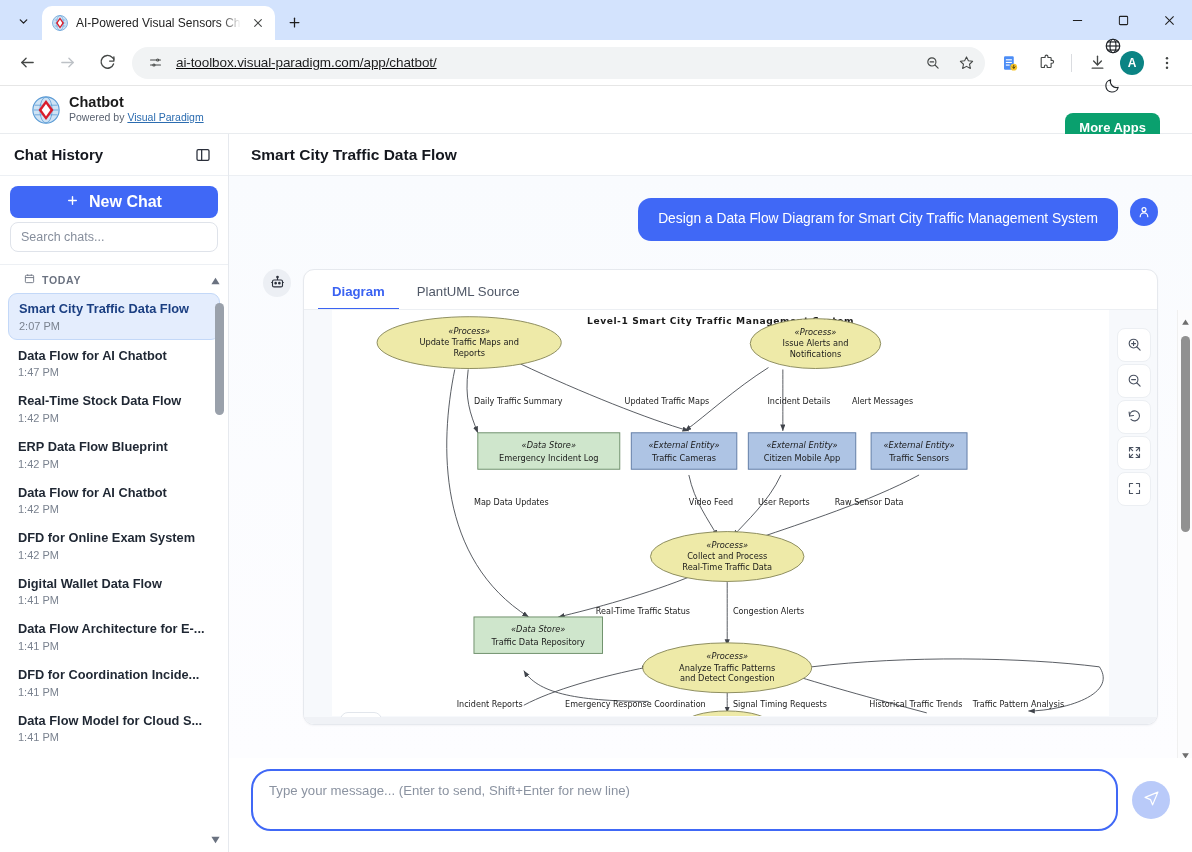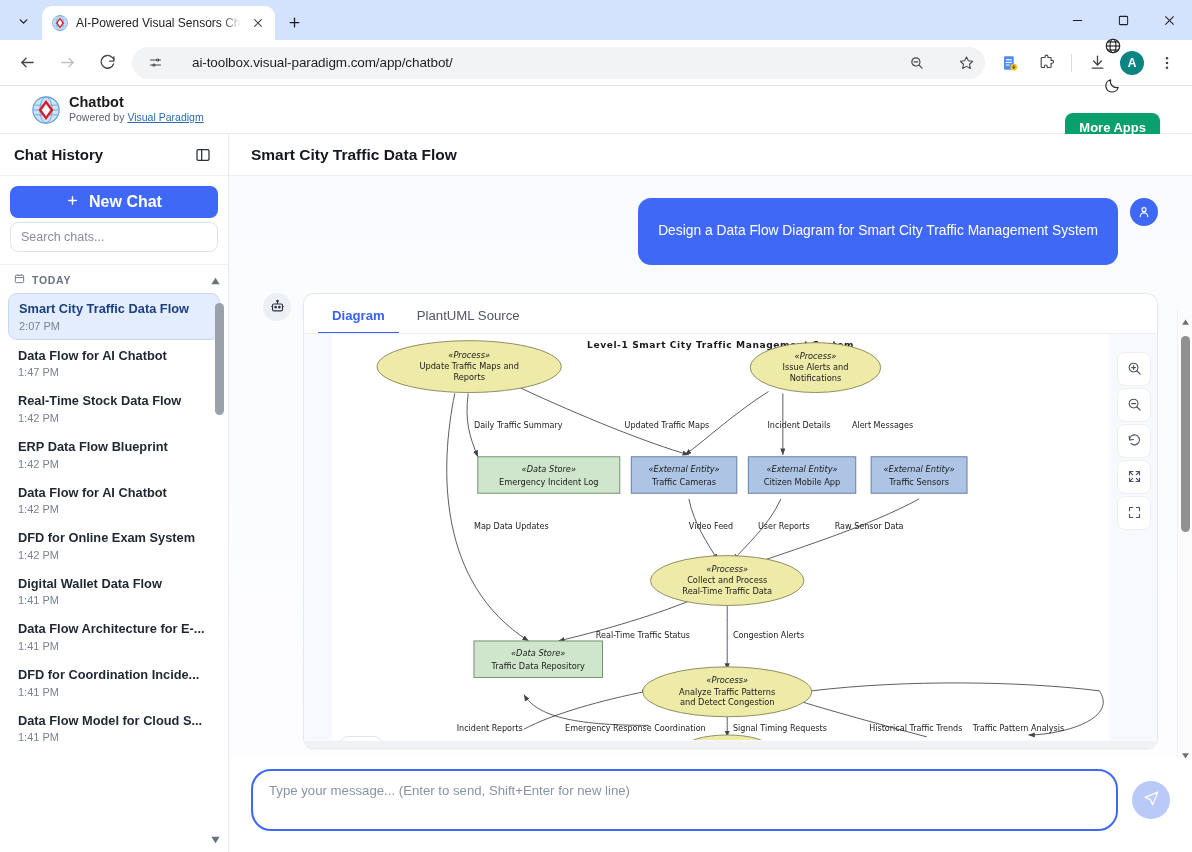--- a/index.html
+++ b/index.html
@@ -51,21 +51,21 @@
   }
   .nav-btn {
     width: 32px; height: 32px; margin: 0 3px;
     display: flex; align-items: center; justify-content: center;
     border-radius: 50%; color: #444746;
   }
   .nav-btn.disabled { color: #bdc1c6; }
   .omnibox {
     flex: 1 1 auto; height: 32px; margin: 0 6px 0 4px;
     background: #f1f3f4; border-radius: 16px;
-    display: flex; align-items: center; padding: 0 6px 0 10px; gap: 24px;
+    display: flex; align-items: center; padding: 0 6px 0 10px; gap: 8px; text-decoration: underline;
   }
   .omnibox-url { flex: 1 1 auto; font-size: 13.5px; color: #1f1f1f; letter-spacing: -0.1px; }
   .omni-icon { width: 26px; height: 26px; display: flex; align-items: center; justify-content: center; border-radius: 50%; color: #444746; }
   .tb-icon { width: 30px; height: 30px; display: flex; align-items: center; justify-content: center; border-radius: 50%; color: #444746; margin: 0 2px; }
   .tb-sep { width: 1px; height: 18px; background: #dadce0; margin: 0 6px; }
   .profile-chip {
     width: 24px; height: 24px; border-radius: 50%;
     background: #0b8484; color: #fff; font-size: 12px; font-weight: 600;
     display: flex; align-items: center; justify-content: center; margin: 0 4px;
   }
@@ -117,21 +117,21 @@
   .search-wrap { margin-top: 4px; }
   .search-input {
     width: 100%; height: 30px; border: 1px solid #dfe3ea; border-radius: 8px;
     padding: 0 10px; font-size: 12.5px; color: #3a414d;
     font-family: "Liberation Sans", sans-serif; outline: none; background: #fff;
   }
   .search-input::placeholder { color: #868e9c; }
   .sb-list { flex: 1 1 auto; overflow: hidden; position: relative; padding: 8px 0 0 0; }
   .sb-group-label {
     display: flex; align-items: center; gap: 7px;
-    padding: 0 14px 6px 14px; font-size: 10.5px; font-weight: 600;
+    padding: 0 14px 6px 24px; font-size: 10.5px; font-weight: 600;
     color: #6b7280; letter-spacing: 0.7px;
   }
   .chat-item {
     margin: 1px 8px; padding: 7px 10px; border-radius: 9px; cursor: pointer;
   }
   .chat-item.active { background: #e4edfd; border: 1px solid #c3d8f8; }
   .chat-item-title {
     font-size: 12.8px; font-weight: 600; color: #1f2733; line-height: 1.3;
     white-space: nowrap; overflow: hidden; text-overflow: ellipsis;
   }
@@ -164,21 +164,21 @@
   .chat-inner { padding: 22px 34px 0 34px; position: relative; }
 
   .msg-user { display: flex; justify-content: flex-end; align-items: flex-start; gap: 12px; }
   .avatar-user {
     width: 28px; height: 28px; flex: 0 0 28px; border-radius: 50%;
     background: #4068f6; color: #fff;
     display: flex; align-items: center; justify-content: center;
   }
   .bubble-user {
     background: #4068f6; color: #fff; border-radius: 13px;
-    padding: 24px 20px; font-size: 13.8px; line-height: 1.35;
+    padding: 12px 20px; font-size: 13.8px; line-height: 1.35;
     max-width: 700px;
   }
 
   .msg-bot { display: flex; align-items: flex-start; gap: 12px; margin-top: 28px; }
   .avatar-bot {
     width: 28px; height: 28px; flex: 0 0 28px; border-radius: 50%;
     background: #eceff4; color: #2a2f3a;
     display: flex; align-items: center; justify-content: center;
   }
   .diagram-card {

